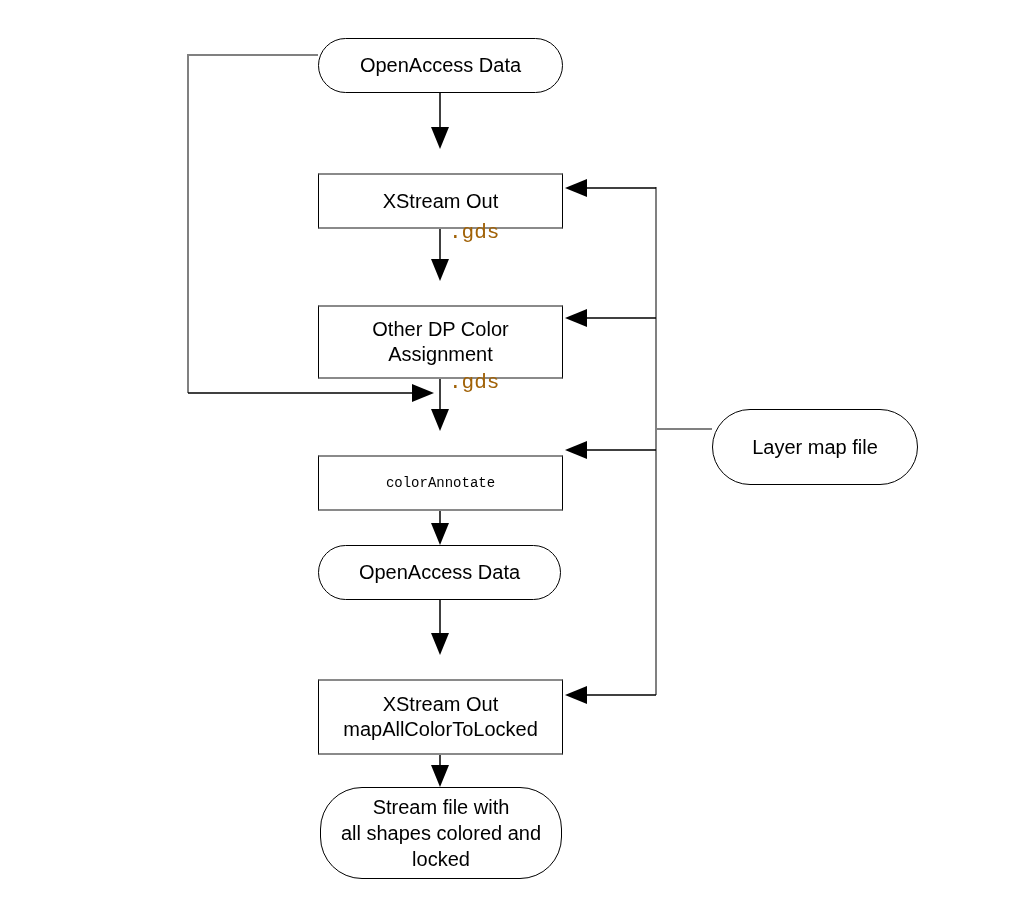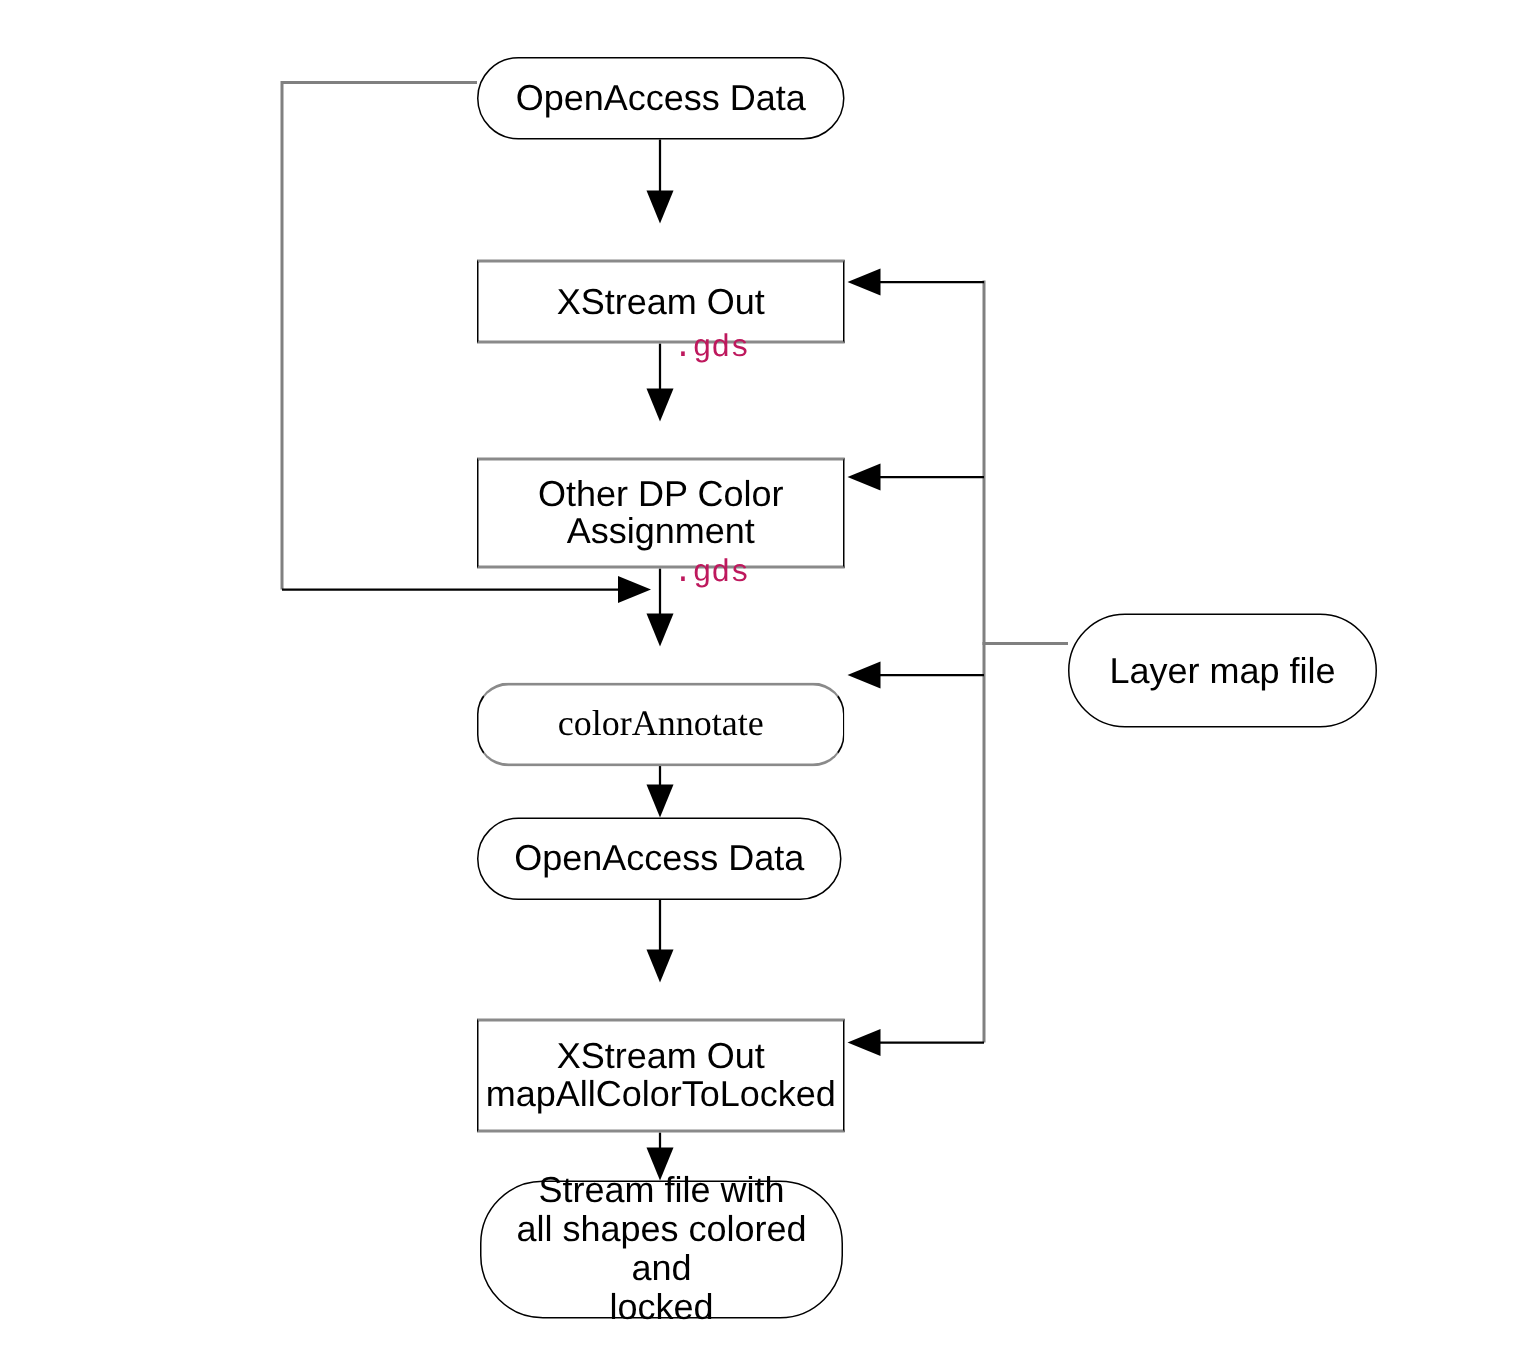--- a/index.html
+++ b/index.html
@@ -20,21 +20,21 @@
     position: absolute;
     left: 0;
     top: 0;
   }
   .node {
     position: absolute;
     display: flex;
     align-items: center;
     justify-content: center;
     text-align: center;
-    font-size: 24px;
+    font-size: 20px;
     line-height: 25px;
     white-space: pre-line;
     background: #ffffff;
     box-sizing: border-box;
     color: #000000;
   }
   .stadium {
     border: 1.4px solid #000000;
     border-radius: 999px;
   }
@@ -42,30 +42,29 @@
     border-radius: 42px;
   }
   .rect {
     border-left: 1px solid #000000;
     border-right: 1px solid #000000;
     border-top: 2px solid #8a8a8a;
     border-bottom: 2px solid #8a8a8a;
     margin-top: 24px;
   }
   .mono {
-    font-family: Liberation Serif, serif;
-    font-size: 24px;
-    border-radius: 21px;
+    font-family: Liberation Mono, monospace;
+    font-size: 14px;
   }
   .edge-label {
     position: absolute;
     font-family: "Liberation Mono", "DejaVu Sans Mono", monospace;
     font-size: 21px;
     line-height: 22px;
-    color: #be185d;
+    color: #a16207;
   }
 </style>
 </head>
 <body>
 
 <div class="canvas">
 
   <svg class="connectors" width="1013" height="903" viewBox="0 0 1013 903">
 
     <g>

